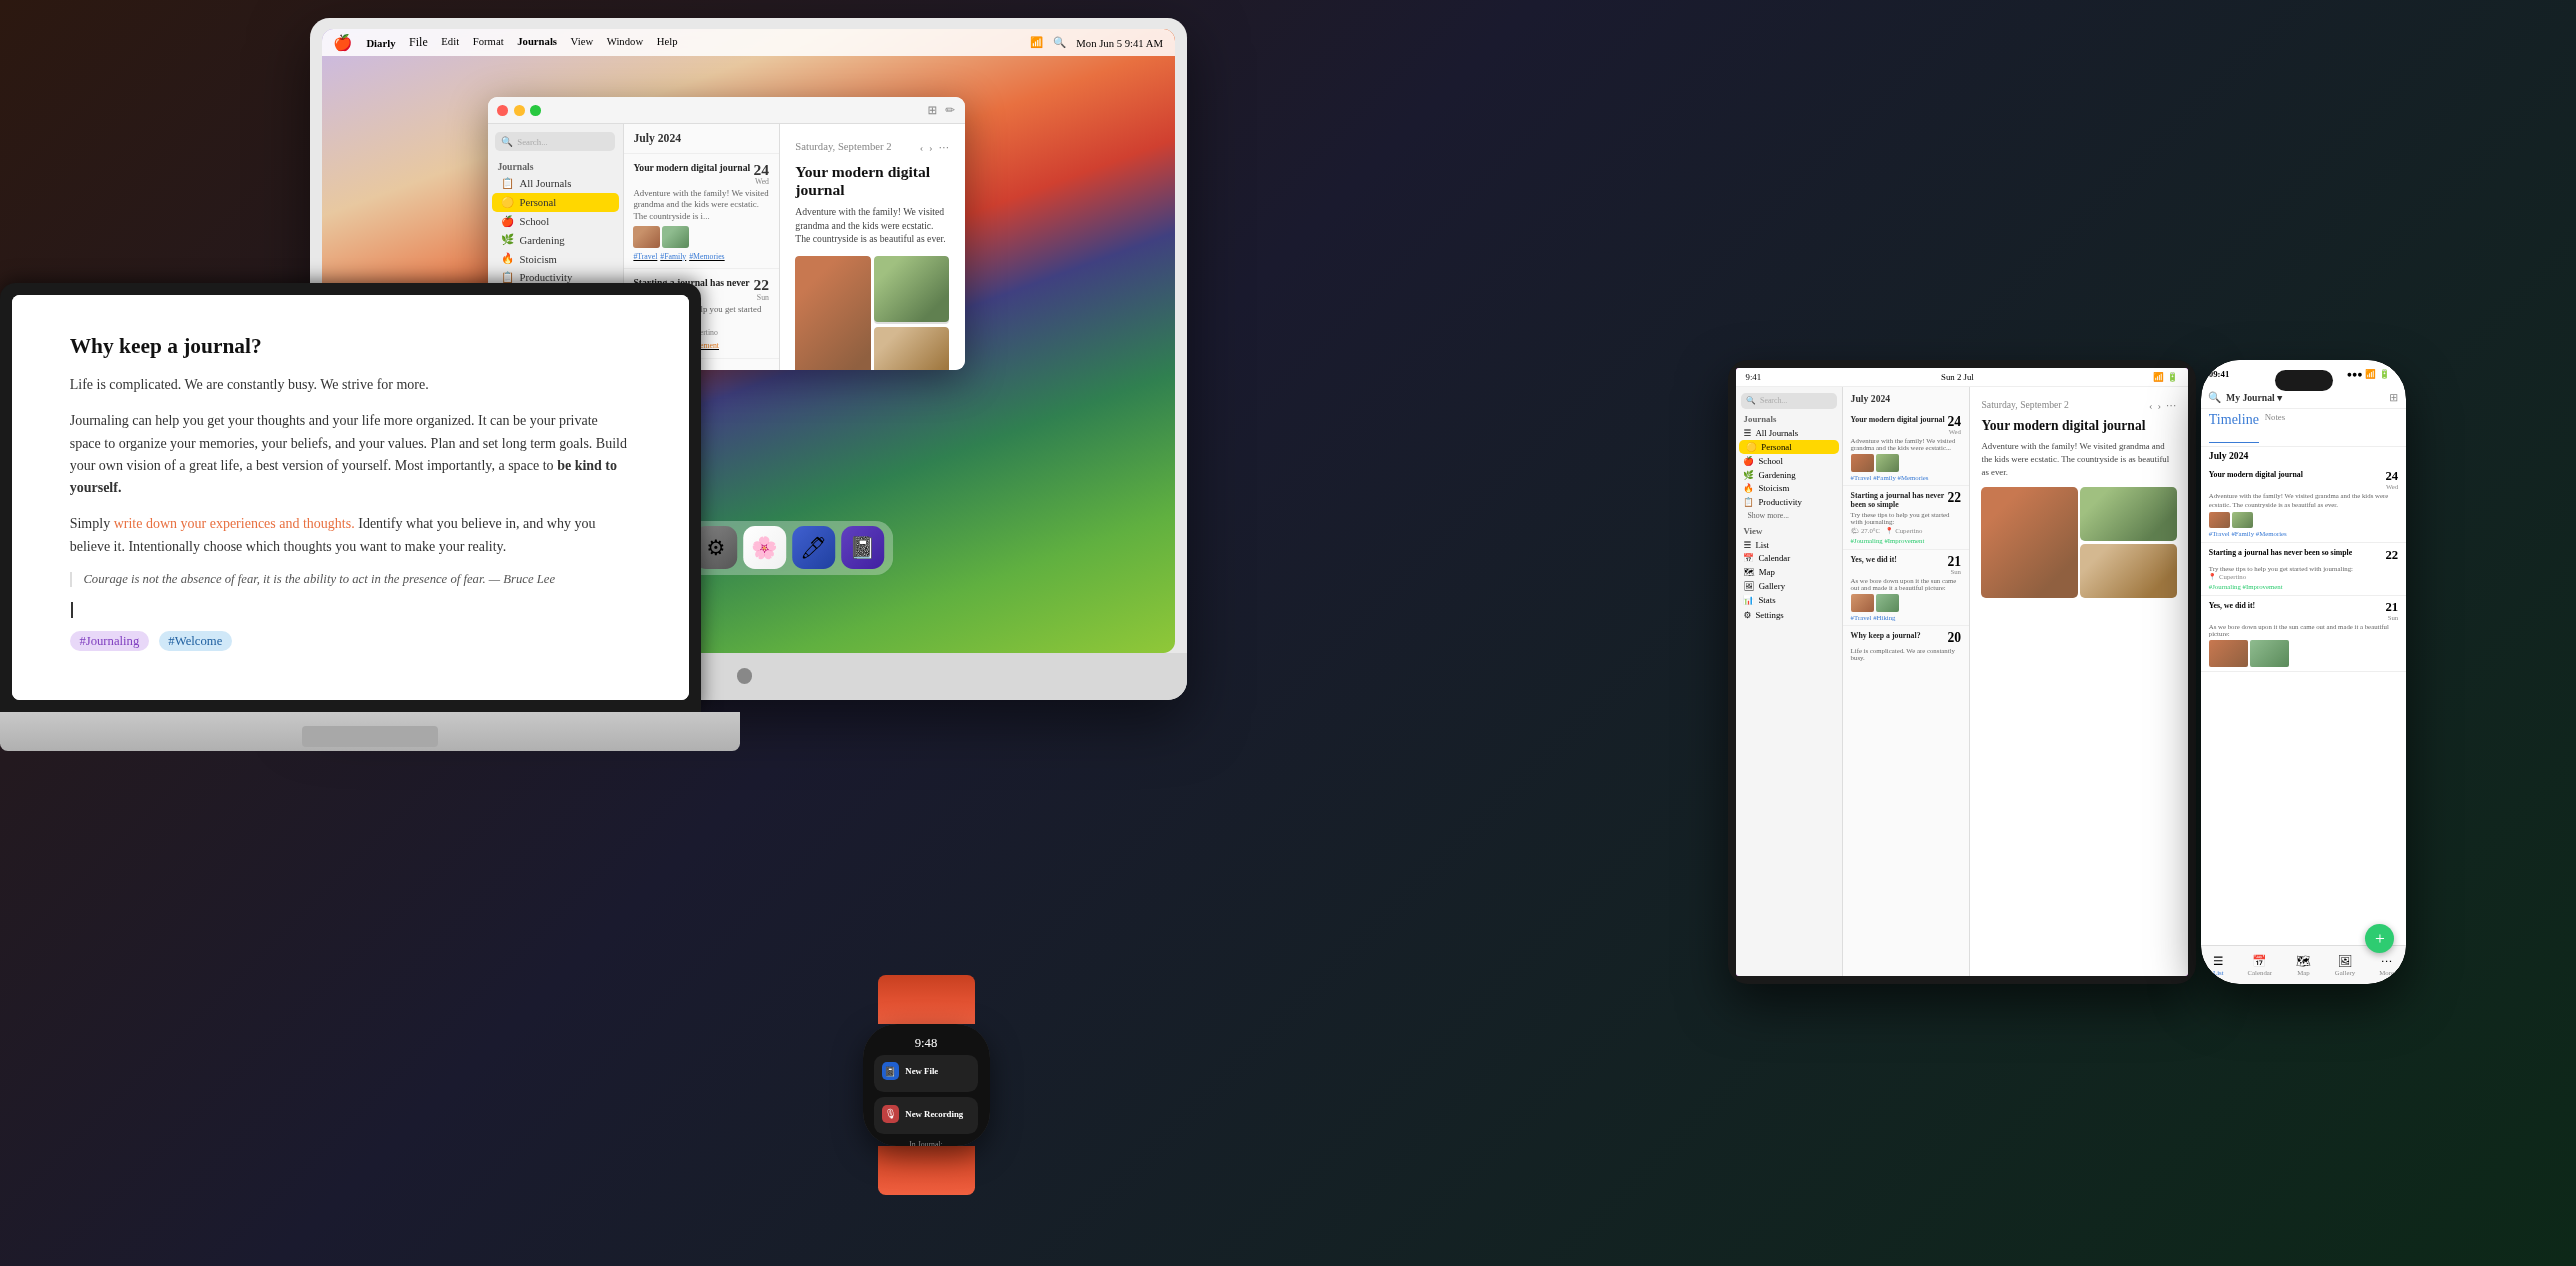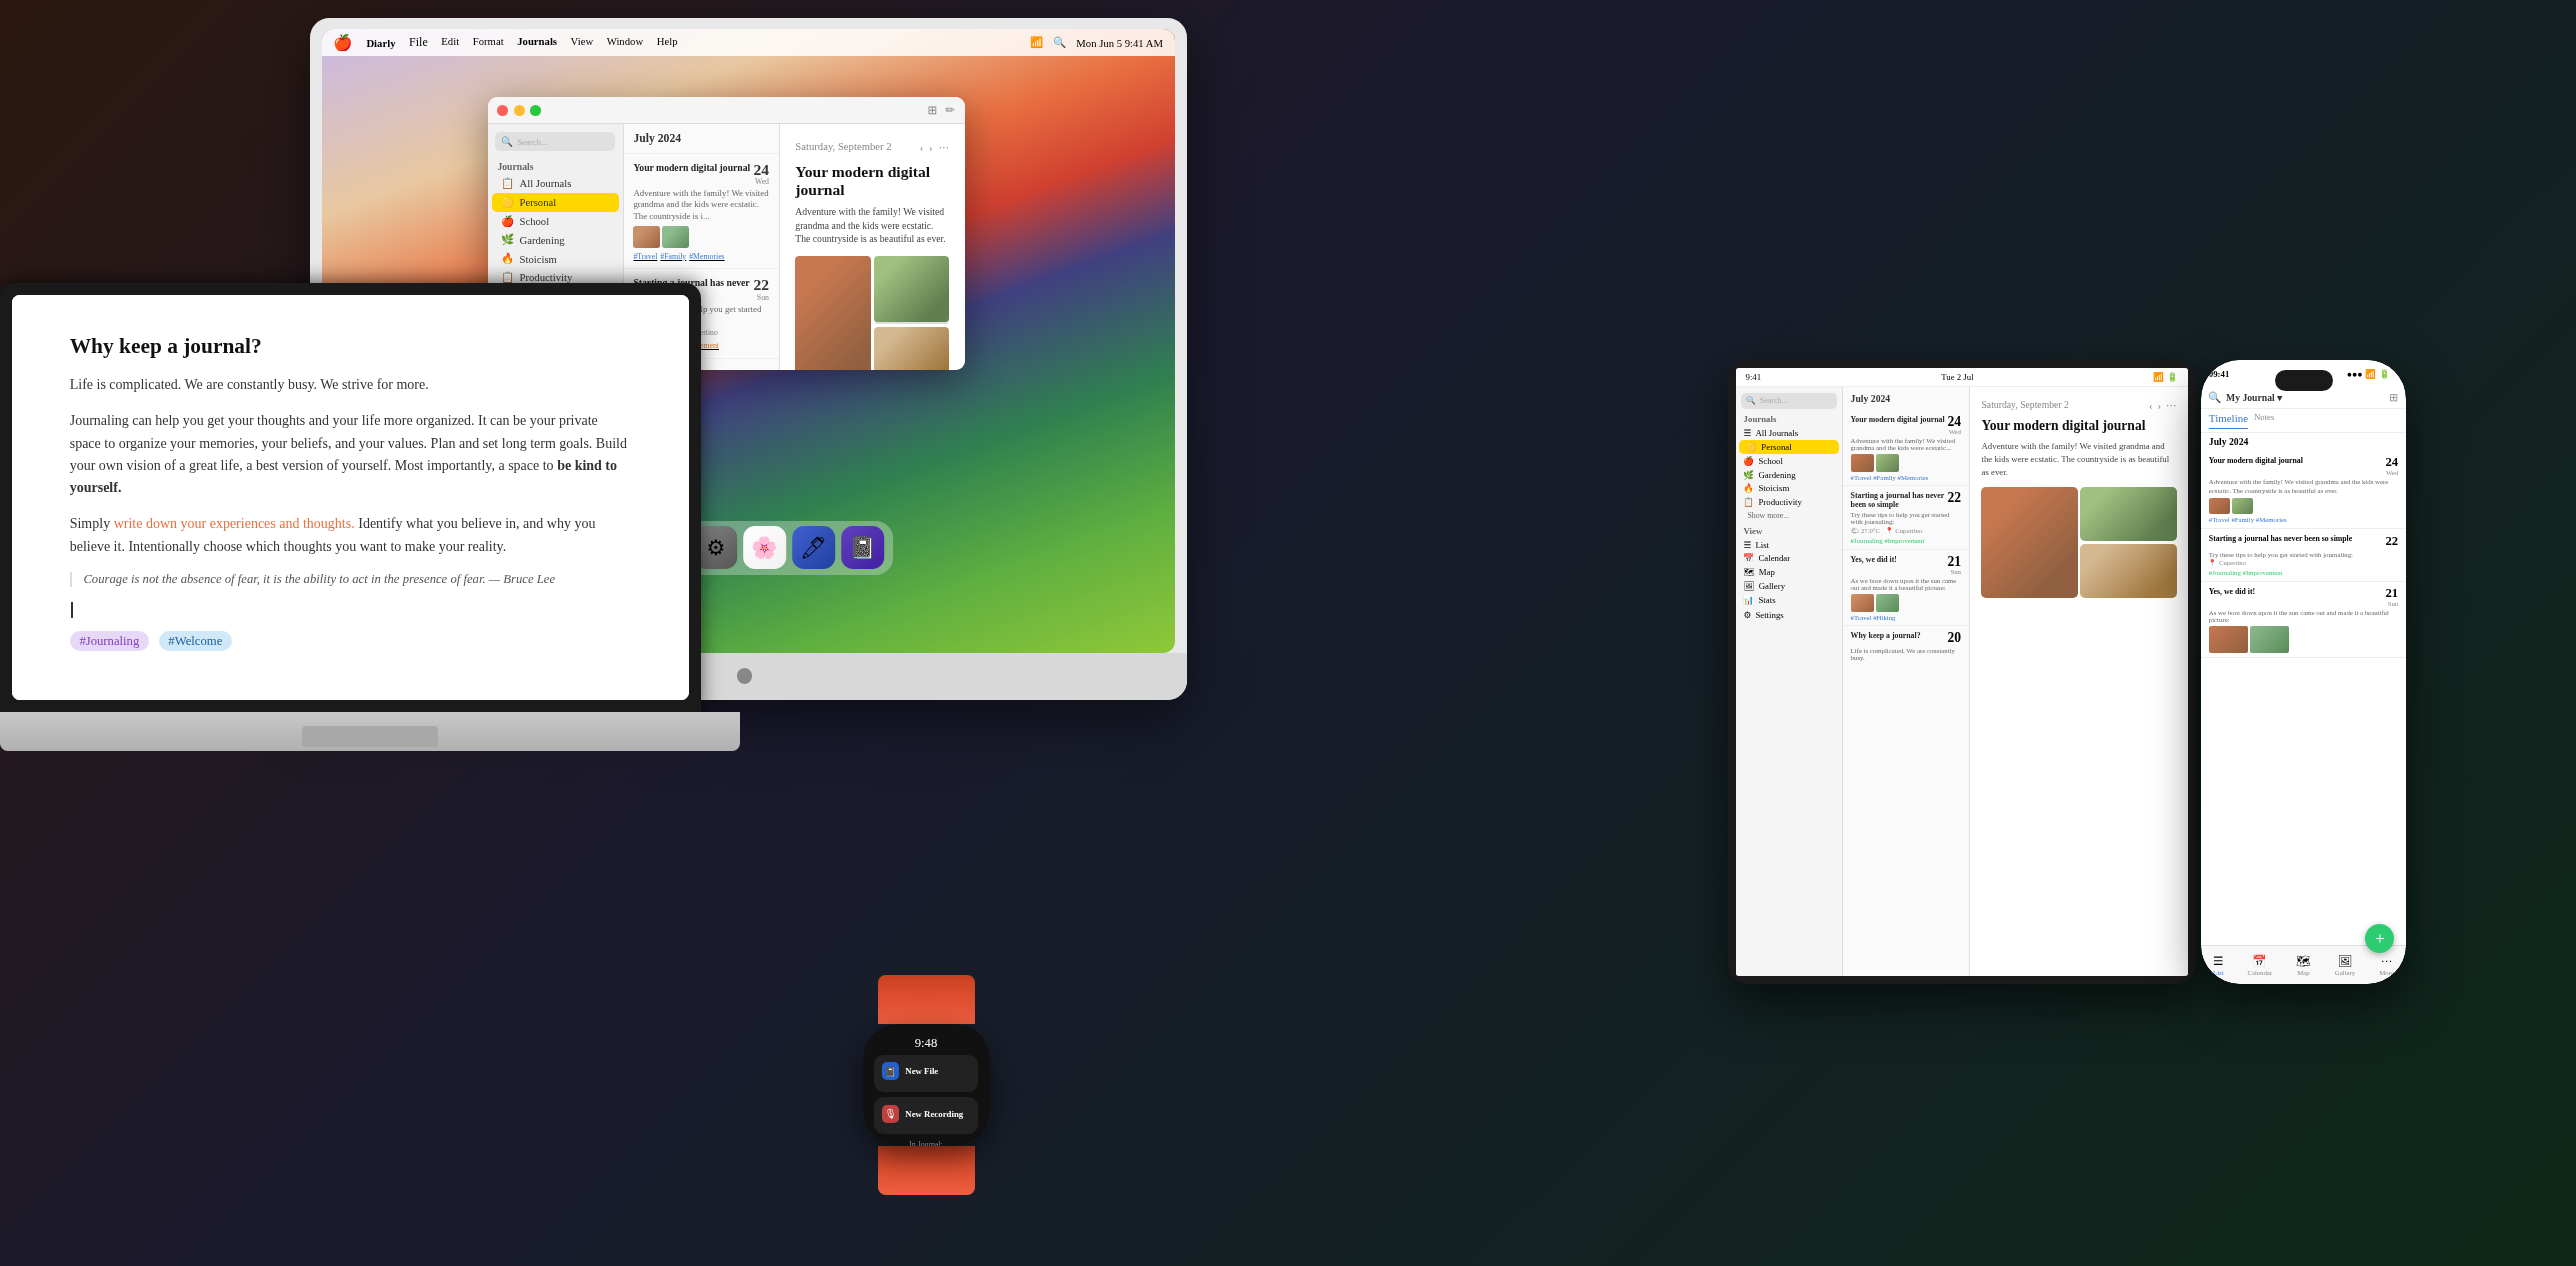--- a/index.html
+++ b/index.html
@@ -783,21 +783,21 @@
     </div>
     <div class="watch-band-bottom"></div>
   </div>
 </div>
 
 <div class="ipad" style="position:absolute;top:360px;right:380px;width:468px;height:624px;z-index:10;">
   <div class="ipad-screen">
 
     <div style="height:19.5px;background:#fff;display:flex;align-items:center;justify-content:space-between;padding:0 9.7px;font-size:8.8px;border-bottom:1px solid #eee;">
       <span>9:41</span>
-      <span>Tue 2 Jul</span>
+      <span>Sun 2 Jul</span>
       <div style="display:flex;gap:2.9px;">
         <span>📶</span>
         <span>🔋</span>
       </div>
     </div>
     <div style="display:flex;height:calc(100% - 19.5px);">
 
       <div class="app-sidebar-mini" style="width:107px;">
         <div class="sidebar-search" style="margin:0 4.9px 3.9px;height:15.6px;font-size:7.8px;">
           <span>🔍</span>
@@ -946,21 +946,21 @@
 
     <div style="display:flex;align-items:center;justify-content:space-between;padding:3.9px 7.8px;border-bottom:1px solid #eee;">
       <div style="display:flex;align-items:center;gap:3.9px;">
         <span style="font-size:10.7px;color:#888;">🔍</span>
         <span style="font-size:9.7px;font-weight:600;color:#333;">My Journal ▾</span>
       </div>
       <span style="font-size:10.7px;color:#888;">⊞</span>
     </div>
 
     <div style="display:flex;padding:2.9px 7.8px;gap:5.8px;border-bottom:1px solid #eee;">
-      <span style="font-size:11px;color:#3a7bd5;border-bottom:1.9px solid #3a7bd5;padding-bottom:4px;">Timeline</span>
+      <span style="font-size:14px;color:#3a7bd5;border-bottom:1.9px solid #3a7bd5;padding-bottom:14px;">Timeline</span>
       <span style="font-size:8.8px;color:#888;">Notes</span>
     </div>
 
     <div style="padding:3.9px 7.8px;font-size:9.7px;font-weight:700;">July 2024</div>
 
     <div style="overflow-y:auto;height:calc(100% - 107px);">
       <div style="padding:4.9px 7.8px;border-bottom:1px solid #eee;">
         <div style="display:flex;justify-content:space-between;align-items:flex-start;">
           <div style="font-size:7.8px;font-weight:600;flex:1;padding-right:3.9px;">Your modern digital journal</div>
           <div style="text-align:right;flex-shrink:0;">

